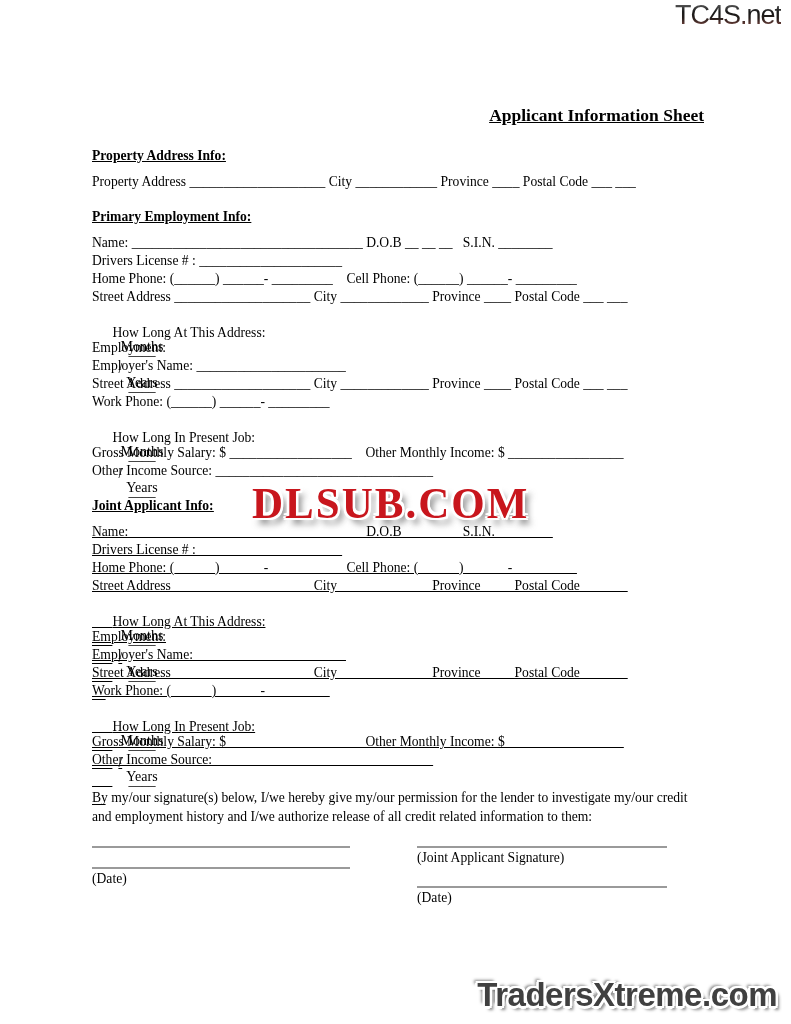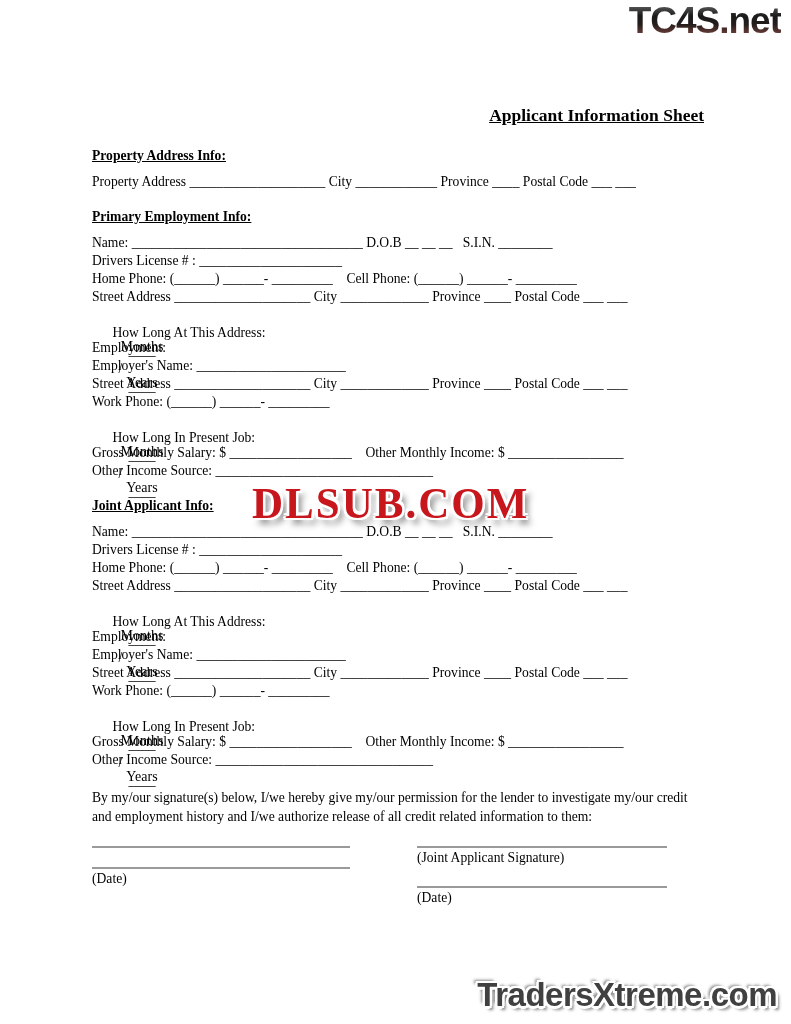--- a/index.html
+++ b/index.html
@@ -6,21 +6,21 @@
   body {
     width:791px; height:1024px; position:relative;
     background:#ffffff; overflow:hidden;
     font-family:"Liberation Serif", serif; color:#000;
   }
 
   
   .top-logo {
     position:absolute; top:0px; right:10px;
     font-family:"Liberation Sans", sans-serif;
-    font-weight:bold; font-size:37px; letter-spacing:-1px;
+    font-weight:normal; font-size:27px; letter-spacing:-1px;
     background:linear-gradient(180deg,#7b7b7b 0%,#1a1a1a 38%,#241d1b 58%,#6d3f39 82%,#a87b70 100%);
     -webkit-background-clip:text; background-clip:text; color:transparent;
     text-shadow:0 0 0 transparent;
   }
 
   
   .content {
     position:absolute; left:92px; top:106px; width:612px;
     font-size:13.6px; line-height:18px;
   }
@@ -118,21 +118,21 @@
     <div class="line howlong">
       <span>How Long In Present Job:</span>
       <span class="mb"><span class="blank">____</span><span class="sub">Months</span></span>
       <span class="slash">/</span>
       <span class="mb"><span class="blank">____</span><span class="sub">Years</span></span>
     </div>
     <div class="line">Gross Monthly Salary: $ __________________    Other Monthly Income: $ _________________</div>
     <div class="line">Other Income Source: ________________________________</div>
   </div>
 
-  <div class="sec" style="margin-top:6px;">
+  <div class="sec" style="margin-top:6px;text-decoration:underline;">
     <div class="sec-heading">Joint Applicant Info:</div>
     <div class="line">Name: __________________________________ D.O.B __ __ __   S.I.N. ________</div>
     <div class="line">Drivers License # : _____________________</div>
     <div class="line">Home Phone: (______) ______- _________    Cell Phone: (______) ______- _________</div>
     <div class="line">Street Address ____________________ City _____________ Province ____ Postal Code ___ ___</div>
     <div class="line howlong">
       <span>How Long At This Address:</span>
       <span class="mb"><span class="blank">____</span><span class="sub">Months</span></span>
       <span class="slash">/</span>
       <span class="mb"><span class="blank">____</span><span class="sub">Years</span></span>

